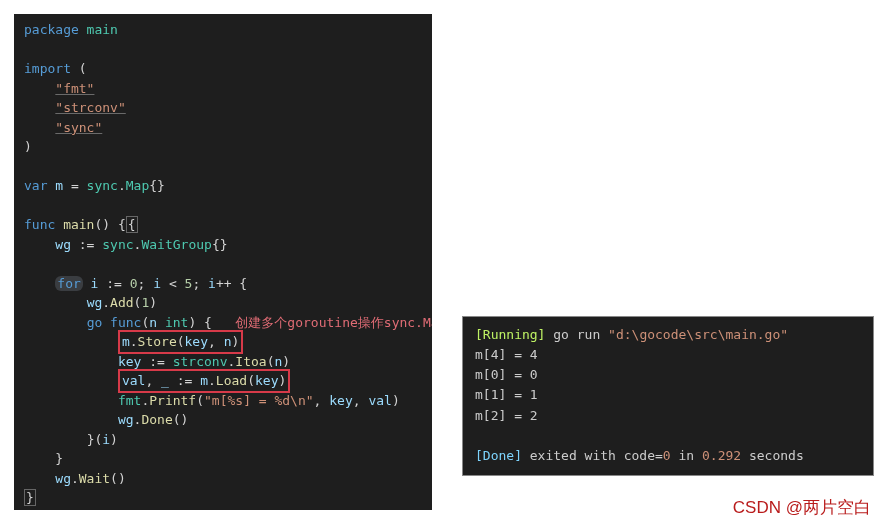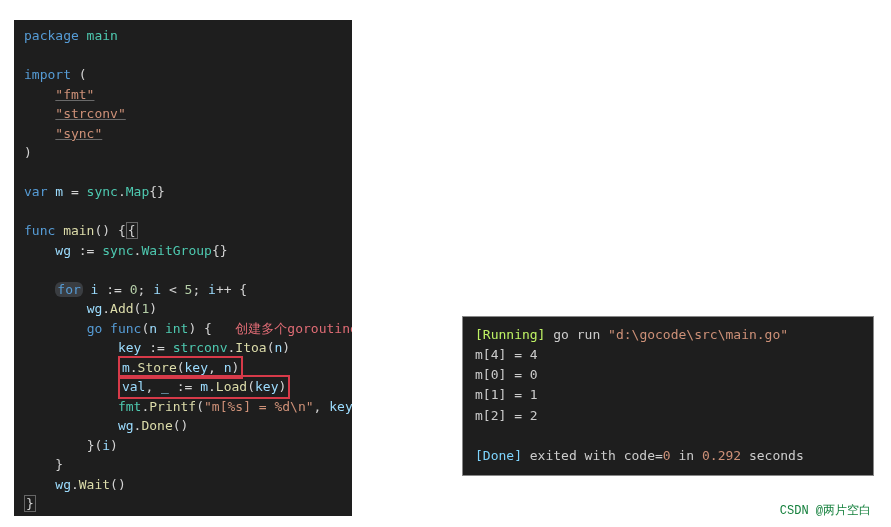--- a/index.html
+++ b/index.html
@@ -7,22 +7,22 @@
       background: #ffffff;
       font-family: 'Consolas', 'Monaco', monospace;
       font-size: 13px;
       width: 891px;
       height: 527px;
       position: relative;
     }
     .code-editor {
       position: absolute;
       left: 14px;
-      top: 20px;
-      width: 338px;
+      top: 14px;
+      width: 418px;
       height: 496px;
       background: #1e1e1e;
       color: #d4d4d4;
       padding: 6px 10px;
       line-height: 1.5;
       overflow: hidden;
     }
     .terminal-panel {
       position: absolute;
       left: 462px;
@@ -32,23 +32,23 @@
       background: #1e1e1e;
       color: #cccccc;
       padding: 8px 12px;
       line-height: 1.55;
       border: 1px solid #888;
     }
     .watermark {
       position: absolute;
       right: 20px;
       bottom: 8px;
-      color: #15803d;
-      font-size: 12px;
-      font-family: Liberation Mono, monospace;
+      color: #b91c1c;
+      font-size: 17px;
+      font-family: Liberation Sans, sans-serif;
     }
     .line { white-space: pre; }
     .kw { color: #569cd6; }
     .pkg { color: #4ec9b0; }
     .fn { color: #dcdcaa; }
     .str { color: #ce9178; }
     .num { color: #b5cea8; }
     .var { color: #9cdcfe; }
     .punct { color: #d4d4d4; }
     .op { color: #d4d4d4; }
@@ -88,22 +88,22 @@
   <div class="line"><span class="punct">)</span></div>
   <div class="line"> </div>
   <div class="line"><span class="kw">var</span><span class="var"> m </span><span class="op">=</span><span class="pkg"> sync</span><span class="punct">.</span><span class="pkg">Map</span><span class="punct">{}</span></div>
   <div class="line"> </div>
   <div class="line"><span class="kw">func</span><span class="fn"> main</span><span class="punct">()</span><span class="punct"> {</span><span class="brace-hl">{</span></div>
   <div class="line"><span>    </span><span class="var">wg</span><span class="op"> := </span><span class="pkg">sync</span><span class="punct">.</span><span class="pkg">WaitGroup</span><span class="punct">{}</span></div>
   <div class="line"> </div>
   <div class="line"><span>    </span><span class="kw highlight-for">for</span><span class="var"> i </span><span class="op">:=</span><span class="num"> 0</span><span class="punct">; </span><span class="var">i </span><span class="op">&lt; </span><span class="num">5</span><span class="punct">; </span><span class="var">i</span><span class="op">++</span><span class="punct"> {</span></div>
   <div class="line"><span>        </span><span class="var">wg</span><span class="punct">.</span><span class="fn">Add</span><span class="punct">(</span><span class="num">1</span><span class="punct">)</span></div>
   <div class="line"><span>        </span><span class="kw">go</span><span> </span><span class="kw">func</span><span class="punct">(</span><span class="var">n</span><span> </span><span class="pkg">int</span><span class="punct">)</span><span class="punct"> {</span>   <span class="comment-red">创建多个goroutine操作sync.Map</span></div>
+  <div class="line"><span>            </span><span class="redbox"><span class="var">m</span><span class="punct">.</span><span class="fn">Store</span><span class="punct">(</span><span class="var">key</span><span class="punct">, </span><span class="var">n</span><span class="punct">)</span></span></div>
   <div class="line"><span>            </span><span class="var">key</span><span class="op"> := </span><span class="pkg">strconv</span><span class="punct">.</span><span class="fn">Itoa</span><span class="punct">(</span><span class="var">n</span><span class="punct">)</span></div>
-  <div class="line"><span>            </span><span class="redbox"><span class="var">m</span><span class="punct">.</span><span class="fn">Store</span><span class="punct">(</span><span class="var">key</span><span class="punct">, </span><span class="var">n</span><span class="punct">)</span></span></div>
   <div class="line"><span>            </span><span class="redbox"><span class="var">val</span><span class="punct">, </span><span class="var">_</span><span class="op"> := </span><span class="var">m</span><span class="punct">.</span><span class="fn">Load</span><span class="punct">(</span><span class="var">key</span><span class="punct">)</span></span></div>
   <div class="line"><span>            </span><span class="pkg">fmt</span><span class="punct">.</span><span class="fn">Printf</span><span class="punct">(</span><span class="str">"m[%s] = %d\n"</span><span class="punct">, </span><span class="var">key</span><span class="punct">, </span><span class="var">val</span><span class="punct">)</span></div>
   <div class="line"><span>            </span><span class="var">wg</span><span class="punct">.</span><span class="fn">Done</span><span class="punct">()</span></div>
   <div class="line"><span>        </span><span class="punct">}</span><span class="punct">(</span><span class="var">i</span><span class="punct">)</span></div>
   <div class="line"><span>    </span><span class="punct">}</span></div>
   <div class="line"><span>    </span><span class="var">wg</span><span class="punct">.</span><span class="fn">Wait</span><span class="punct">()</span></div>
   <div class="line"><span class="punct brace-hl">}</span></div>
 </div>
 
 <div class="terminal-panel">

